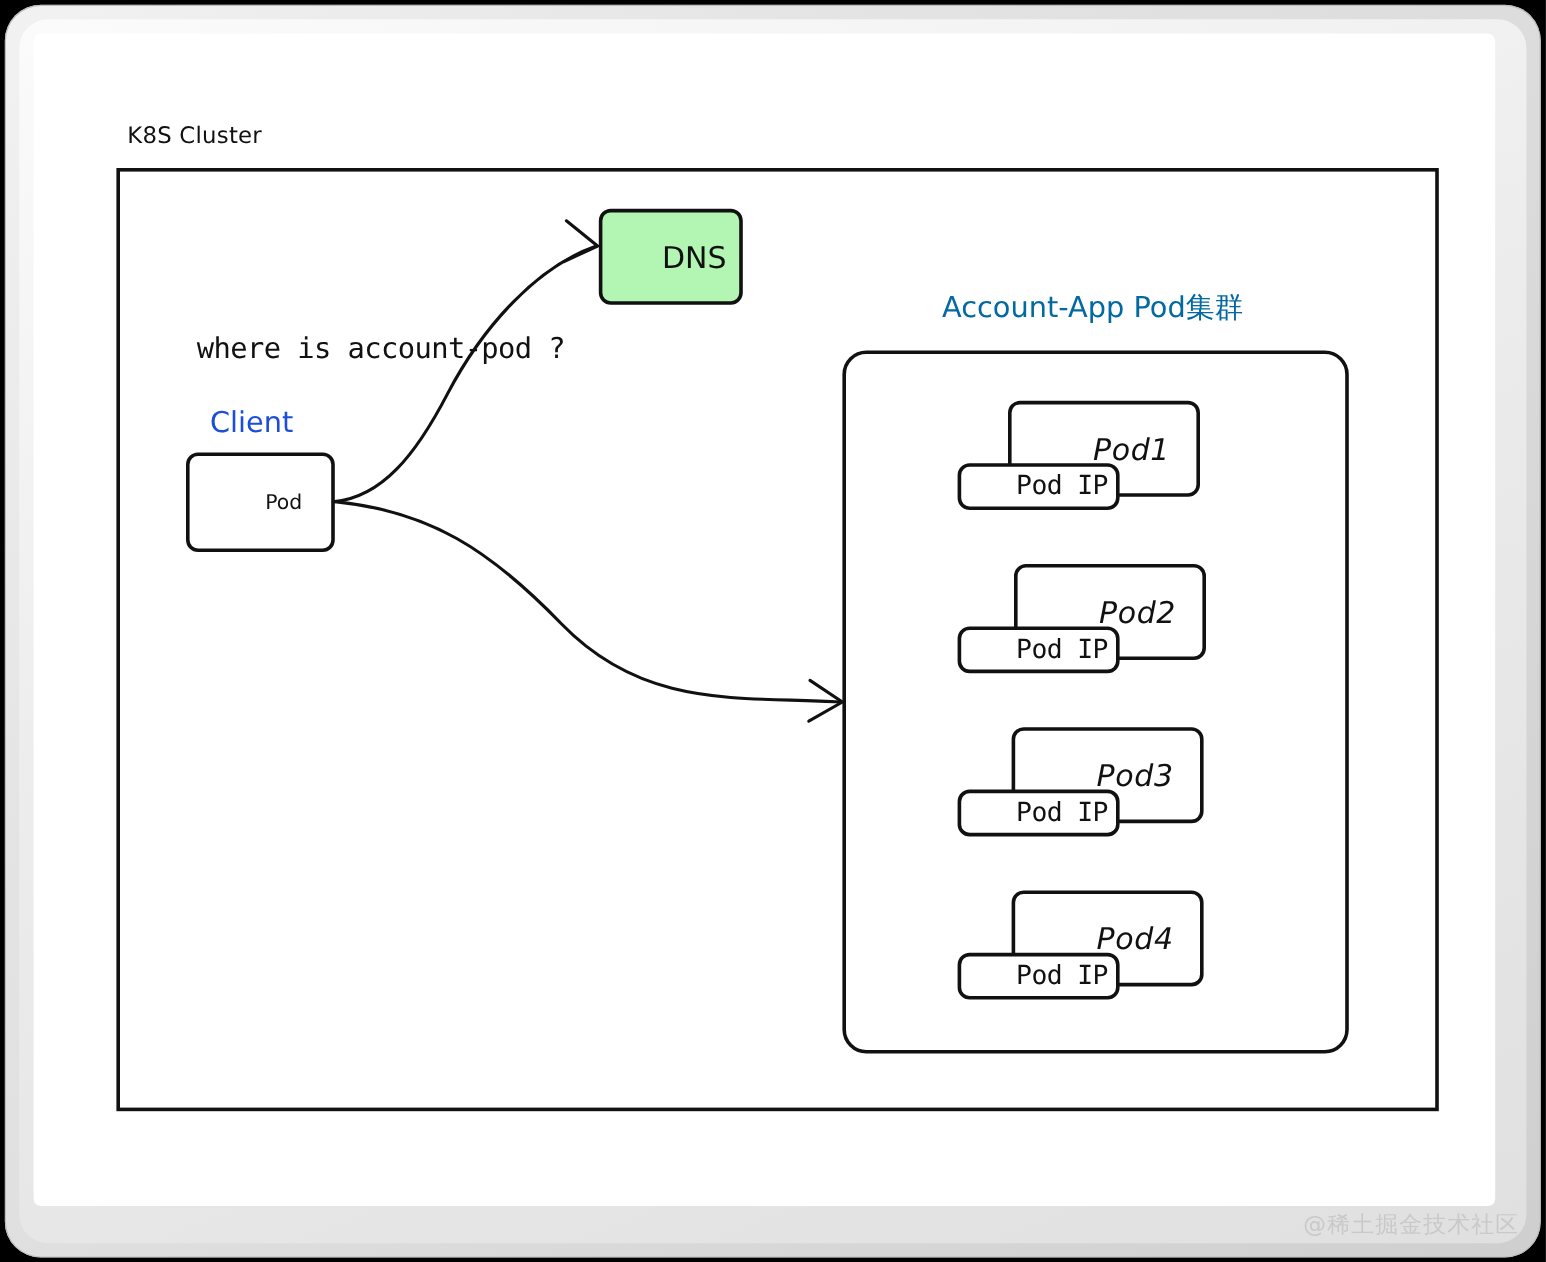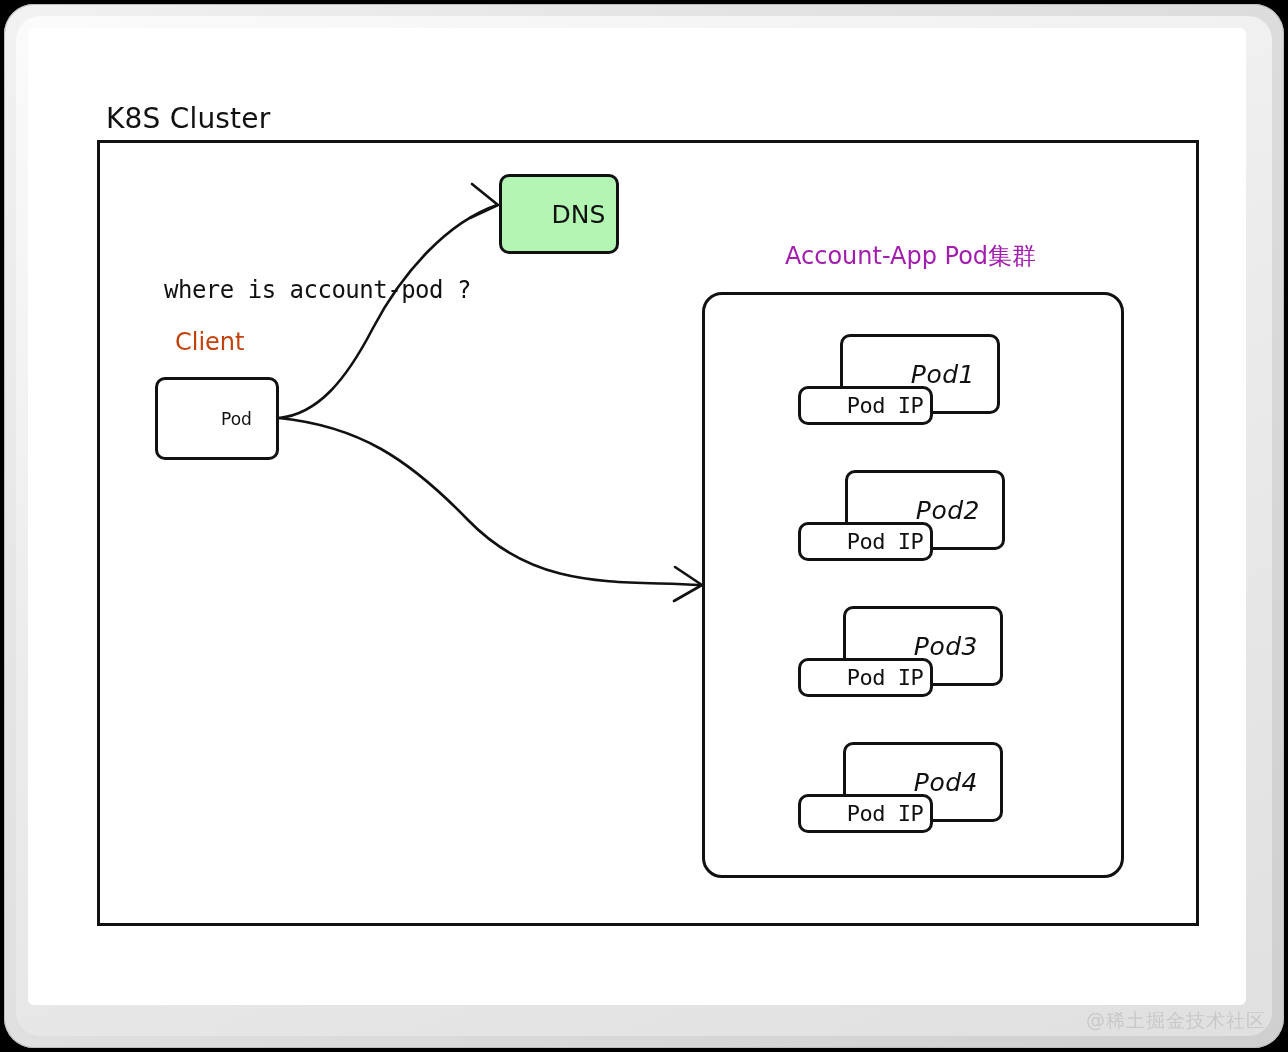--- a/index.html
+++ b/index.html
@@ -45,21 +45,21 @@
     height: 977px;
     background: #ffffff;
     border-radius: 6px;
     overflow: hidden;
   }
   
   #cluster-title {
     position: absolute;
     left: 78px;
     top: 74px;
-    font-size: 28px;
+    font-size: 19px;
     color: #111111;
     letter-spacing: 0.2px;
     white-space: nowrap;
   }
   
   #cluster-box {
     position: absolute;
     left: 69px;
     top: 112px;
     width: 1102px;
@@ -99,23 +99,23 @@
     width: 120px;
     height: 80px;
     border-radius: 10px;
     background: #b3f5b3;
   }
   #dns-box .node-label { font-size: 25px; }
 
   #client-caption {
     position: absolute;
     left: 147px;
-    top: 300px;
+    top: 310px;
     font-size: 24px;
-    color: #c2410c;
+    color: #1d4ed8;
     white-space: nowrap;
   }
   #client-pod-box {
     left: 127px;
     top: 349px;
     width: 124px;
     height: 83px;
     border-radius: 10px;
   }
   #client-pod-box .node-label { font-size: 17px; }
@@ -129,21 +129,21 @@
     font-family: "DejaVu Sans Mono", monospace;
     letter-spacing: -0.5px;
     white-space: nowrap;
   }
 
   #pod-group-caption {
     position: absolute;
     left: 757px;
     top: 212px;
     font-size: 24px;
-    color: #a21caf;
+    color: #0369a1;
     white-space: nowrap;
   }
   #pod-group-box {
     position: absolute;
     left: 674px;
     top: 264px;
     width: 422px;
     height: 586px;
     border: 3px solid #111111;
     border-radius: 20px;

